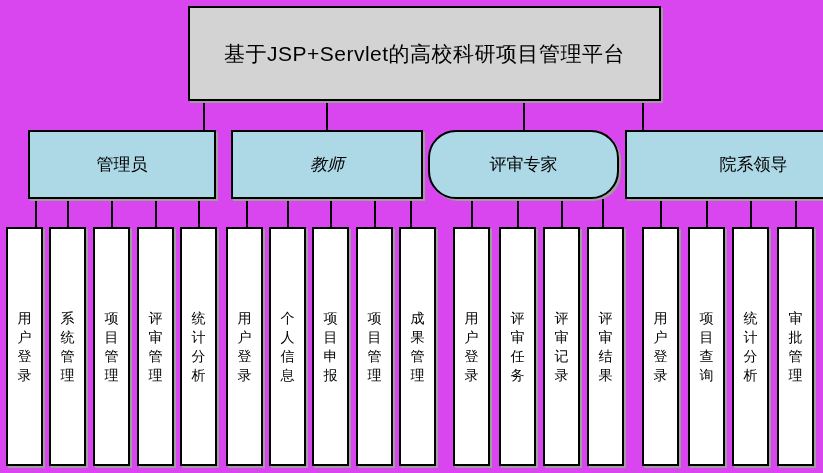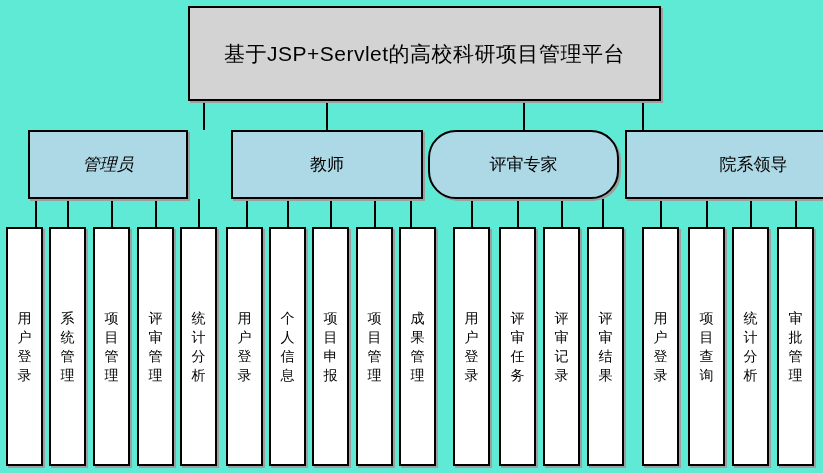--- a/index.html
+++ b/index.html
@@ -8,21 +8,21 @@
     --leaf-fill:#ffffff;
     --border:#000000;
     --shadow:#9e9e9e;
     --text:#000000;
   }
   html,body{margin:0;padding:0;background:#ffffff;}
   body{font-family:"Liberation Sans","DejaVu Sans",sans-serif;color:var(--text);}
   .canvas{
     position:relative;
     width:823px;height:473px;
-    background:#5eead4;
+    background:#d946ef;
     overflow:hidden;
   }
   .box{
     position:absolute;
     box-sizing:border-box;
     border:2px solid var(--border);
     box-shadow:2px 2px 0 var(--shadow);
     display:flex;align-items:center;justify-content:center;
     text-align:center;
     z-index:1;
@@ -31,22 +31,22 @@
     left:188px;top:6px;width:473px;height:95px;
     background:var(--root-fill);
     font-size:21px;
     letter-spacing:0.5px;
   }
   .group{
     top:130px;height:69px;
     background:var(--group-fill);
     font-size:17px;
   }
-  .gb1{left:28px;width:160px;font-style:italic;}
-  .gb2{left:231px;width:192px;}
+  .gb1{left:28px;width:188px;}
+  .gb2{left:231px;width:192px;font-style:italic;}
   .gb3{left:428px;width:191px;border-radius:28px;}
   .gb4{left:625px;width:225px;padding-left:32px;}
   .leaf{
     top:227px;width:37px;height:239px;
     background:var(--leaf-fill);
     font-size:14px;
   }
   .leaf span{
     white-space:pre-line;
     line-height:19px;

